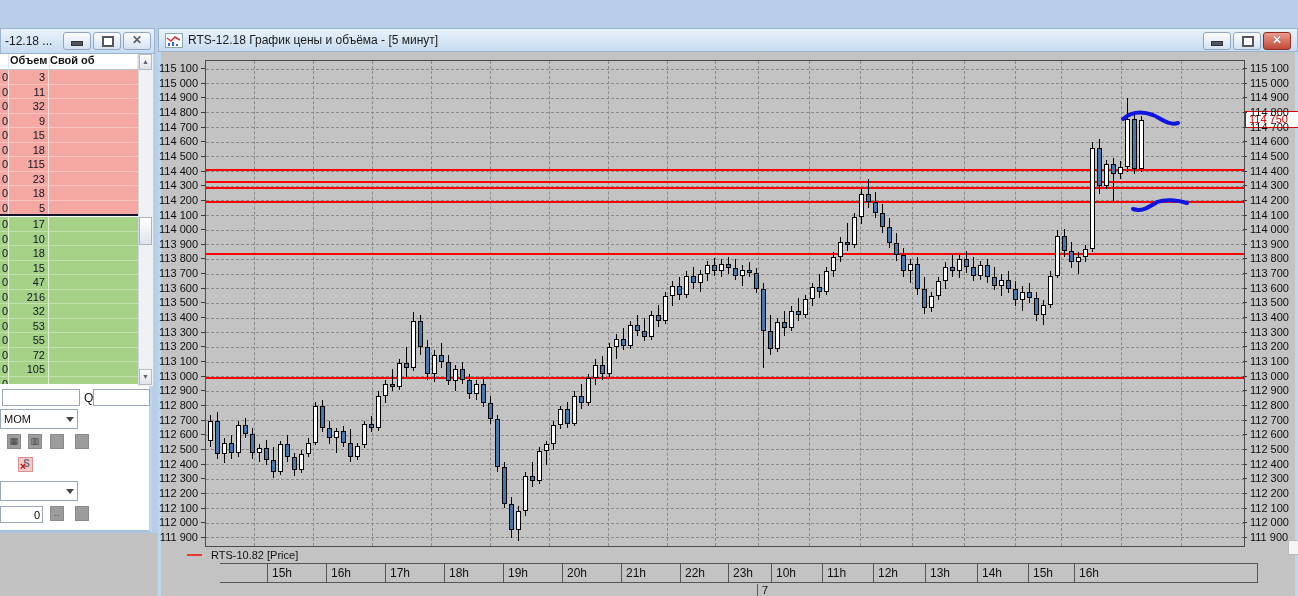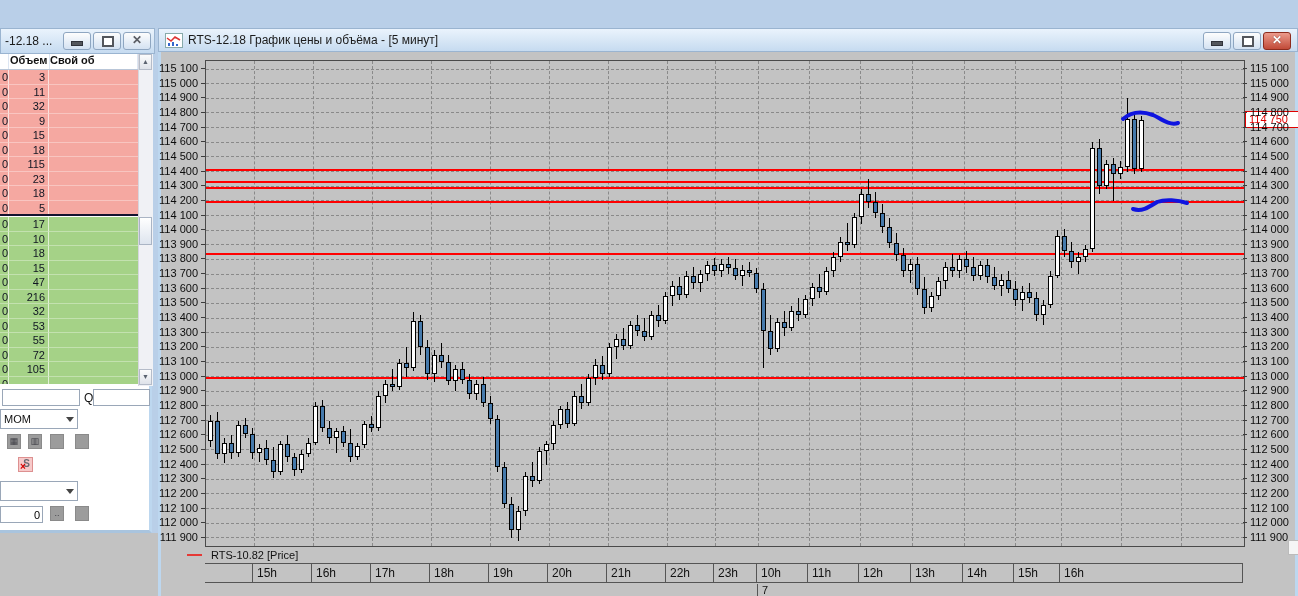--- a/index.html
+++ b/index.html
@@ -71,21 +71,21 @@
   .vgrid{position:absolute;top:0;height:100%;width:0;border-left:1px dashed #8a8a8a;}
   .redline{position:absolute;left:0;width:100%;height:2px;}
   .wick{position:absolute;width:1px;}
   .body{position:absolute;width:5px;border:1px solid #000;box-sizing:border-box;}
   .axis-lbl{position:absolute;font-size:11px;color:#0c0c0c;white-space:nowrap;}
   .tick{position:absolute;width:4px;height:1px;background:#3c3c3c;}
   #pricetag{position:absolute;left:1245px;width:51px;height:15px;background:#fff;border:1px solid #e00000;
             color:#e00000;font-size:11px;text-align:left;padding-left:3px;line-height:14px;box-sizing:content-box;}
   #legend{position:absolute;left:187px;top:549px;display:flex;align-items:center;font-size:11px;color:#111;}
   #legend .dash{width:15px;height:2px;background:#e53935;margin-right:9px;}
-  #hourrow{position:absolute;left:205px;top:563px;width:1038px;height:20px;display:flex;box-sizing:border-box;
+  #hourrow{position:absolute;left:220px;top:563px;width:1038px;height:20px;display:flex;box-sizing:border-box;
            border-top:1px solid #555;border-bottom:1px solid #555;}
   .hour-cell{height:100%;box-sizing:border-box;border-right:1px solid #555;font-size:12px;color:#111;
              padding:2px 0 0 4px;overflow:hidden;white-space:nowrap;}
   #dayline{position:absolute;top:584px;width:1px;height:12px;background:#555;}
   #daylbl{position:absolute;top:584px;font-size:11px;color:#111;}
   #graybl{position:absolute;left:0;top:533px;width:158px;height:63px;background:#c2c2c2;}
   #scrollcorner{position:absolute;left:1288px;top:540px;width:10px;height:13px;background:#f5f5f5;border:1px solid #bbb;}
 </style>
 </head>
 <body>

